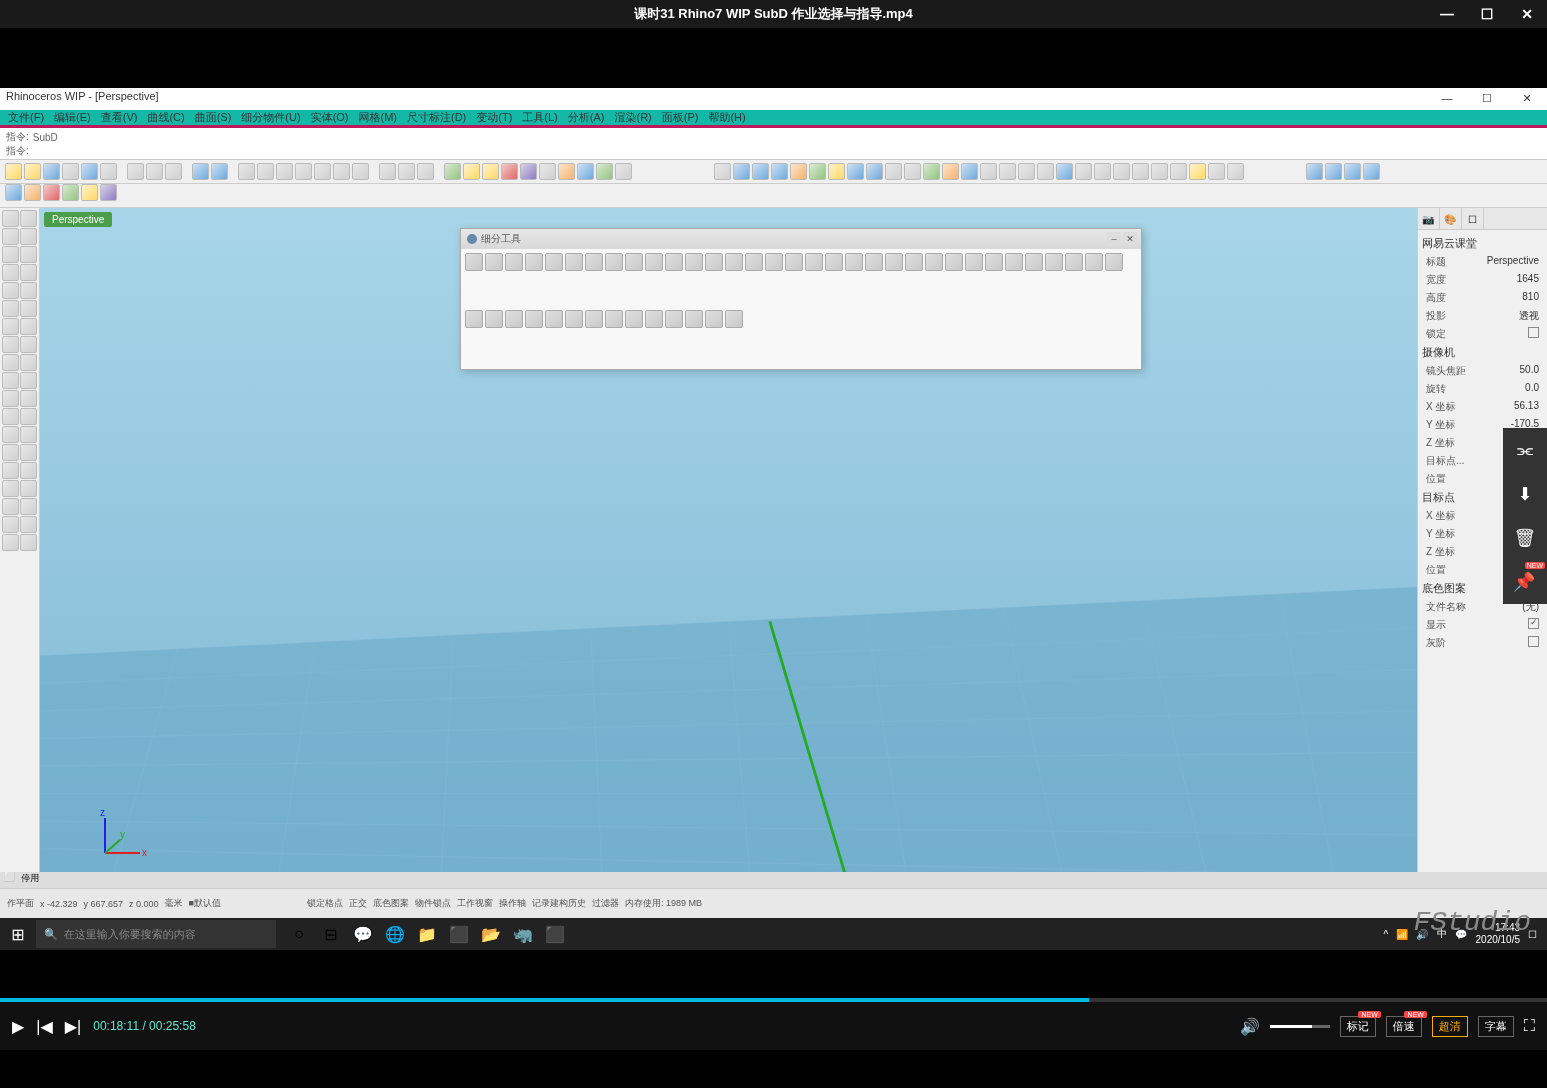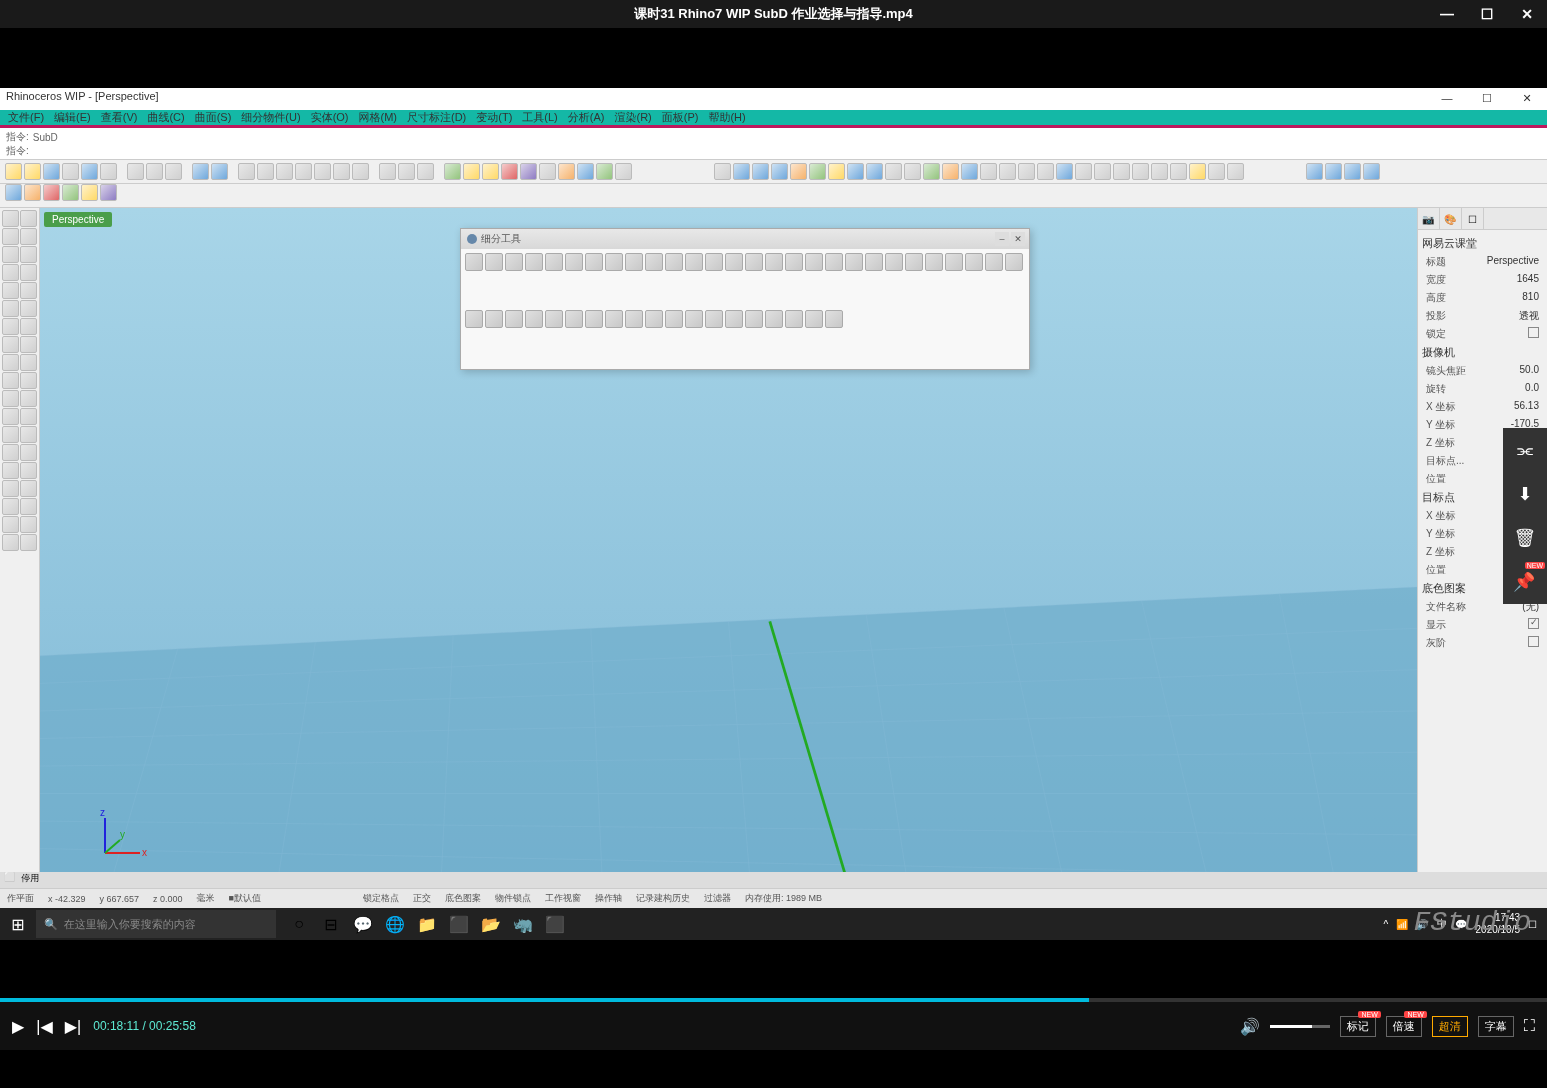--- a/index.html
+++ b/index.html
@@ -27,42 +27,42 @@
 .tb-icon.c6{background:linear-gradient(135deg,#fce5cd,#f6b26b)}
 .second-toolbar{background:#f0f0f0;height:24px;display:flex;padding:0 4px;border-bottom:1px solid #ccc}
 .main-content{display:flex;height:680px}
 .left-toolbar{width:40px;background:#f0f0f0;border-right:1px solid #ccc;padding:2px;display:flex;flex-direction:column}
 .lt-row{display:flex;gap:1px;margin-bottom:1px}
 .lt-icon{width:17px;height:17px;background:linear-gradient(135deg,#e8e8e8,#d0d0d0);border:1px solid #bbb;border-radius:2px;cursor:pointer}
 .viewport{flex:1;background:linear-gradient(180deg,#a8d5e8 0%,#7fb8d5 100%);position:relative;overflow:hidden}
 .vp-label{position:absolute;top:4px;left:4px;background:#4a9e4a;color:#fff;padding:2px 8px;font-size:10px;border-radius:2px}
 .grid-plane{position:absolute;left:0;right:0;top:200px;bottom:0}
 .axis-indicator{position:absolute;bottom:20px;left:50px;width:60px;height:60px}
-.floating-panel{position:absolute;top:20px;left:420px;width:570px;background:#f5f5f5;border:1px solid #aaa;box-shadow:2px 2px 8px rgba(0,0,0,0.2)}
+.floating-panel{position:absolute;top:20px;left:420px;width:682px;background:#f5f5f5;border:1px solid #aaa;box-shadow:2px 2px 8px rgba(0,0,0,0.2)}
 .fp-title{background:linear-gradient(180deg,#e8e8e8,#d8d8d8);height:20px;display:flex;align-items:center;padding:0 6px;font-size:10px;color:#555;position:relative}
 .fp-close{position:absolute;right:4px;display:flex;gap:2px}
 .fp-close span{width:14px;height:14px;background:#ddd;font-size:9px;display:flex;align-items:center;justify-content:center;cursor:pointer}
 .fp-tools{padding:4px;display:flex;flex-wrap:wrap;gap:2px;background:#f8f8f8;min-height:120px}
 .fp-icon{width:18px;height:18px;background:linear-gradient(135deg,#e0e0e0,#c8c8c8);border:1px solid #aaa;border-radius:2px;cursor:pointer}
 .right-panel{width:130px;background:#f0f0f0;border-left:1px solid #ccc;font-size:10px}
 .rp-tabs{display:flex;height:22px;background:#e8e8e8;border-bottom:1px solid #ccc}
 .rp-tab{width:22px;height:22px;display:flex;align-items:center;justify-content:center;cursor:pointer;border-right:1px solid #ccc}
 .rp-section{padding:4px}
 .rp-header{font-size:11px;color:#333;padding:2px 0;font-weight:500}
 .rp-row{display:flex;justify-content:space-between;padding:2px 4px;font-size:10px;color:#555}
 .rp-row .val{color:#333}
 .chk{width:11px;height:11px;border:1px solid #888;display:inline-block}
 .chk.on::after{content:"✓";font-size:9px;position:relative;top:-3px;left:1px}
 .watermark{position:absolute;top:48px;right:20px;width:210px;height:40px;display:flex;align-items:center;gap:6px;opacity:0.7}
 .wm-icon{width:32px;height:32px;background:#888;transform:perspective(40px) rotateY(-20deg)}
 .wm-text{font-size:22px;color:#888;letter-spacing:2px}
 .side-tools{position:absolute;right:0;top:400px;width:44px;background:#333;display:flex;flex-direction:column}
 .st-btn{width:44px;height:44px;display:flex;align-items:center;justify-content:center;color:#fff;cursor:pointer;font-size:18px;position:relative}
 .st-badge{position:absolute;top:2px;right:2px;background:#ff4444;color:#fff;font-size:7px;padding:0 2px;border-radius:2px}
-.rhino-status{background:#e8e8e8;height:20px;display:flex;align-items:center;font-size:9px;color:#555;padding:0 4px;gap:8px;border-top:1px solid #ccc}
+.rhino-status{background:#e8e8e8;height:30px;display:flex;align-items:center;font-size:9px;color:#555;padding:0 4px;gap:0;border-top:1px solid #ccc}
 .status-item{padding:0 3px}
 .taskbar{background:#222;height:32px;display:flex;align-items:center;padding:0 2px}
 .tb-start{width:32px;height:32px;display:flex;align-items:center;justify-content:center;color:#fff;cursor:pointer}
 .tb-search{background:#333;height:28px;width:240px;display:flex;align-items:center;padding:0 8px;color:#888;font-size:11px;gap:6px;margin-left:2px}
 .tb-tray{margin-left:auto;display:flex;align-items:center;gap:8px;color:#fff;font-size:10px;padding-right:8px}
 .tb-time{text-align:right;line-height:1.2}
 .tb-apps{display:flex;gap:2px;margin-left:8px}
 .tb-app{width:30px;height:28px;display:flex;align-items:center;justify-content:center;cursor:pointer}
 .progress-bar{height:4px;background:#333;position:relative}
 .progress-fill{height:100%;background:#0bd;width:70.4%}

